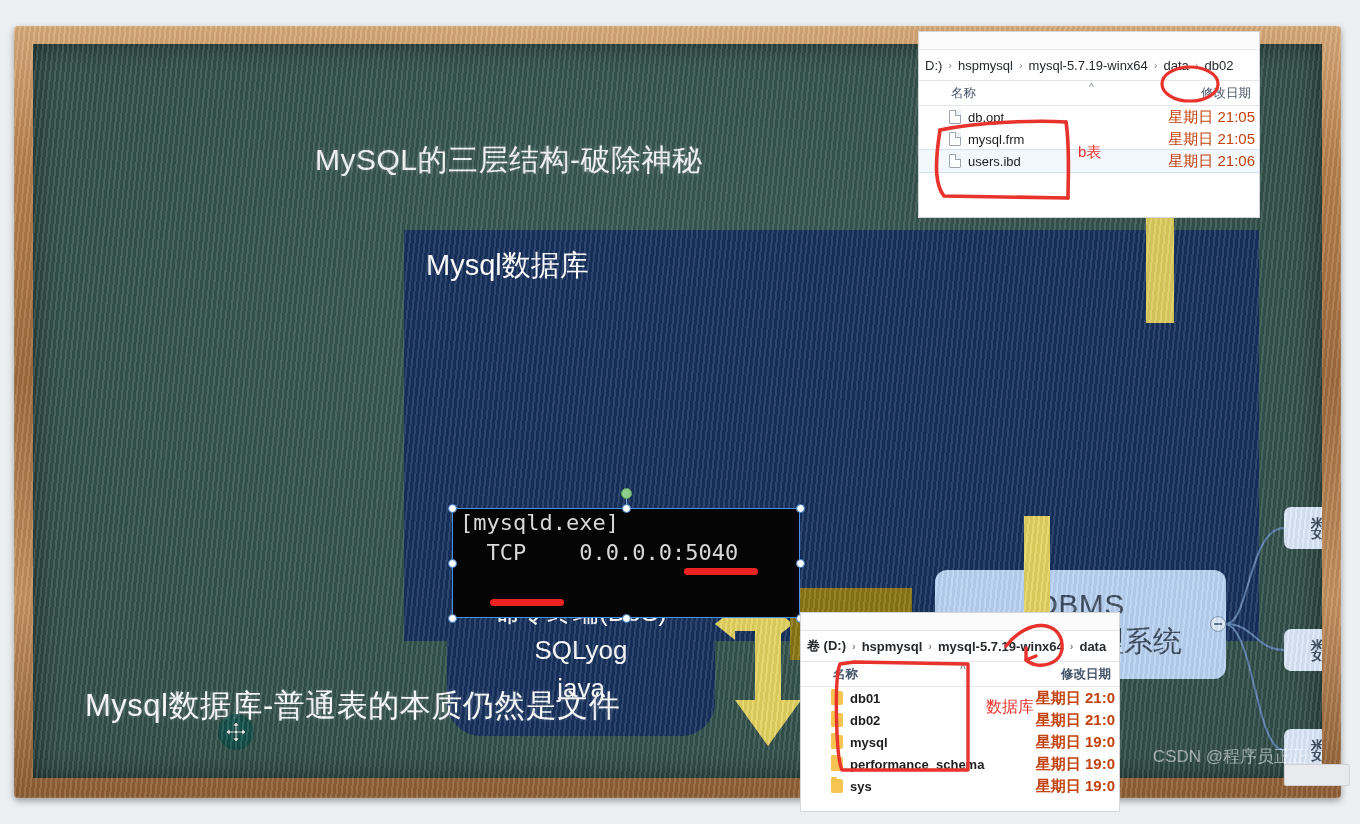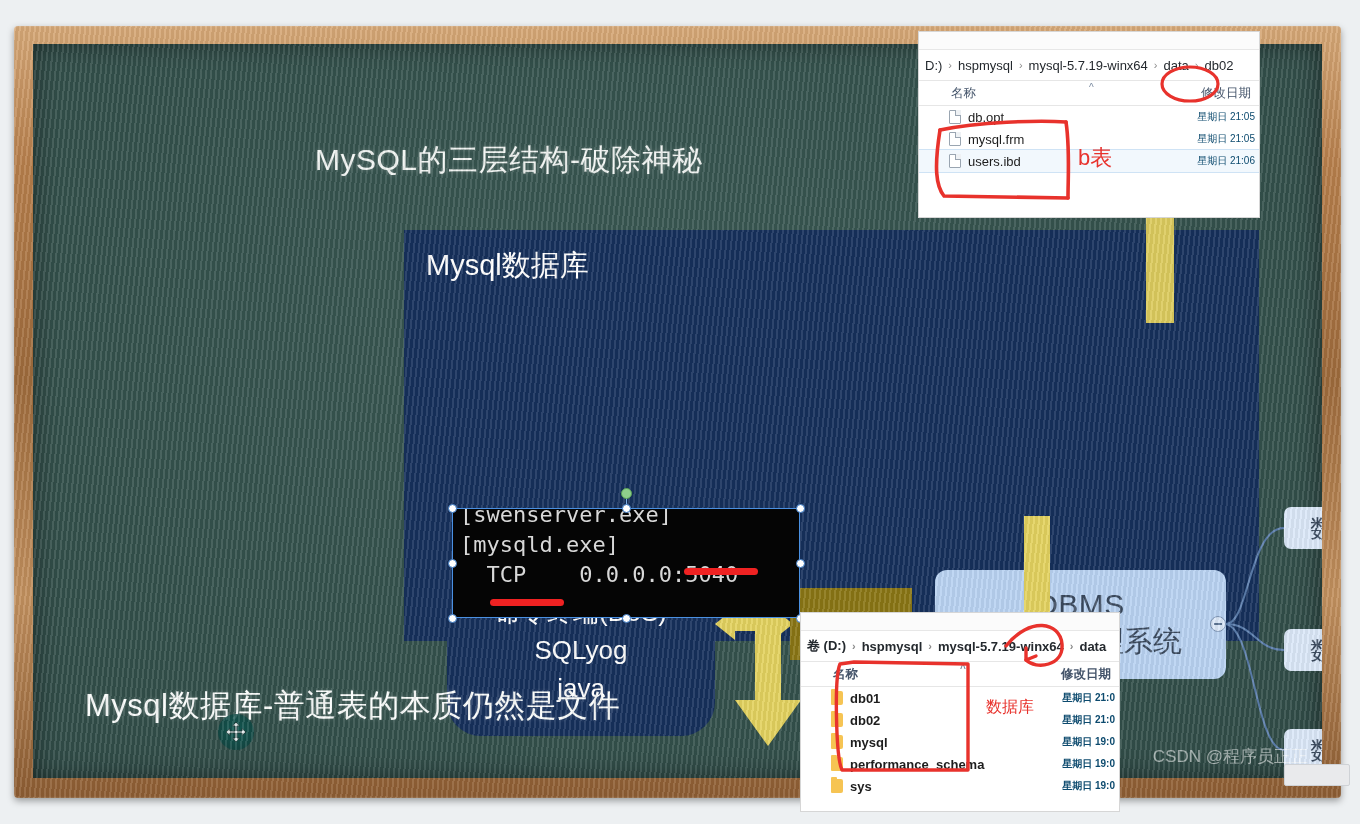--- a/index.html
+++ b/index.html
@@ -139,31 +139,31 @@
   .crumbs .sep { margin:0 6px; color:#8a8a8a; font-size:11px; }
   .exp-colhdr { display:flex; height:26px; border-top:1px solid #e6e6e6;
                 border-bottom:1px solid #e6e6e6; align-items:center;
                 font-size:12.5px; color:#44546a; padding-left:32px; position:relative; }
   .exp-colhdr .sort-caret { position:absolute; left:50%; top:1px; color:#7a8aa0; font-size:10px; }
   .exp-colhdr .c-date { position:absolute; right:8px; }
   .exp-rows { position:relative; }
   .exp-row { display:flex; align-items:center; height:22px; font-size:13px;
              color:#1d1d1d; padding-left:30px; position:relative; }
   .exp-row.selected { background:#f2f8fd; outline:1px solid #cfe3f5; }
-  .exp-row .fdate { position:absolute; right:4px; color:#0c4a6e; font-size:10px; white-space:nowrap;}
+  .exp-row .fdate { position:absolute; right:4px; color:#c2410c; font-size:15px; white-space:nowrap;}
   .ic-file, .ic-folder { width:12px; height:14px; margin-right:7px; flex:0 0 auto; }
   .ic-file { background:#ffffff; border:1px solid #9aa5b1; border-radius:1px; position:relative; }
   .ic-file::after{ content:""; position:absolute; right:-1px; top:-1px; width:5px;height:5px;
                    background:#eef1f4; border-left:1px solid #9aa5b1; border-bottom:1px solid #9aa5b1;}
   .ic-folder { background:#f6c453; border-radius:1px 2px 2px 1px; position:relative; }
   .ic-folder::before{ content:""; position:absolute; left:0; top:-2px; width:6px;height:3px;
                       background:#f6c453; border-radius:1px 1px 0 0;}
 
   
-  .annot-text { position:absolute; color:#e8322c; font-size:22px; white-space:nowrap; }
+  .annot-text { position:absolute; color:#e8322c; font-size:15px; white-space:nowrap; }
   .annot-svg { position:absolute; overflow:visible; }
 
   
   .cursor-blob { position:absolute; width:36px; height:36px; border-radius:50%;
                  background: radial-gradient(circle at 50% 45%, rgba(18,92,86,.95), rgba(10,60,56,.75));
                  display:flex; align-items:center; justify-content:center; }
   .cursor-blob svg { display:block; }
 
   .watermark { position:absolute; right:14px; bottom:10px; color:rgba(255,255,255,.55);
                font-size:17px; white-space:nowrap; }
@@ -252,21 +252,20 @@
             <path d="M11 1 L14.5 5 L12 5 L12 10 L17 10 L17 7.5 L21 11 L17 14.5 L17 12 L12 12 L12 17 L14.5 17 L11 21 L7.5 17 L10 17 L10 12 L5 12 L5 14.5 L1 11 L5 7.5 L5 10 L10 10 L10 5 L7.5 5 Z"></path>
           </g>
         </svg>
       </div>
 
       <div class="watermark">CSDN @程序员正正</div>
     </div>
   </div>
 
   <div class="terminal">
-    <div class="tl" style="margin-top:-8px">[swenserver.exe]</div>
     <div class="tl">[mysqld.exe]</div>
     <div class="tl">  TCP    0.0.0.0:5040</div>
     <div class="term-underline" style="left:232px; top:60px; width:74px;"></div>
     <div class="term-underline" style="left:38px; top:91px; width:74px;"></div>
   </div>
 
   <div class="sel-box"></div>
   <div class="rot-stem" style="left:626px; top:493px; height:15px;"></div>
   <div class="rot-handle" style="left:621px; top:488px;"></div>
   <div class="sel-handle" style="left:448px; top:504px;"></div>

